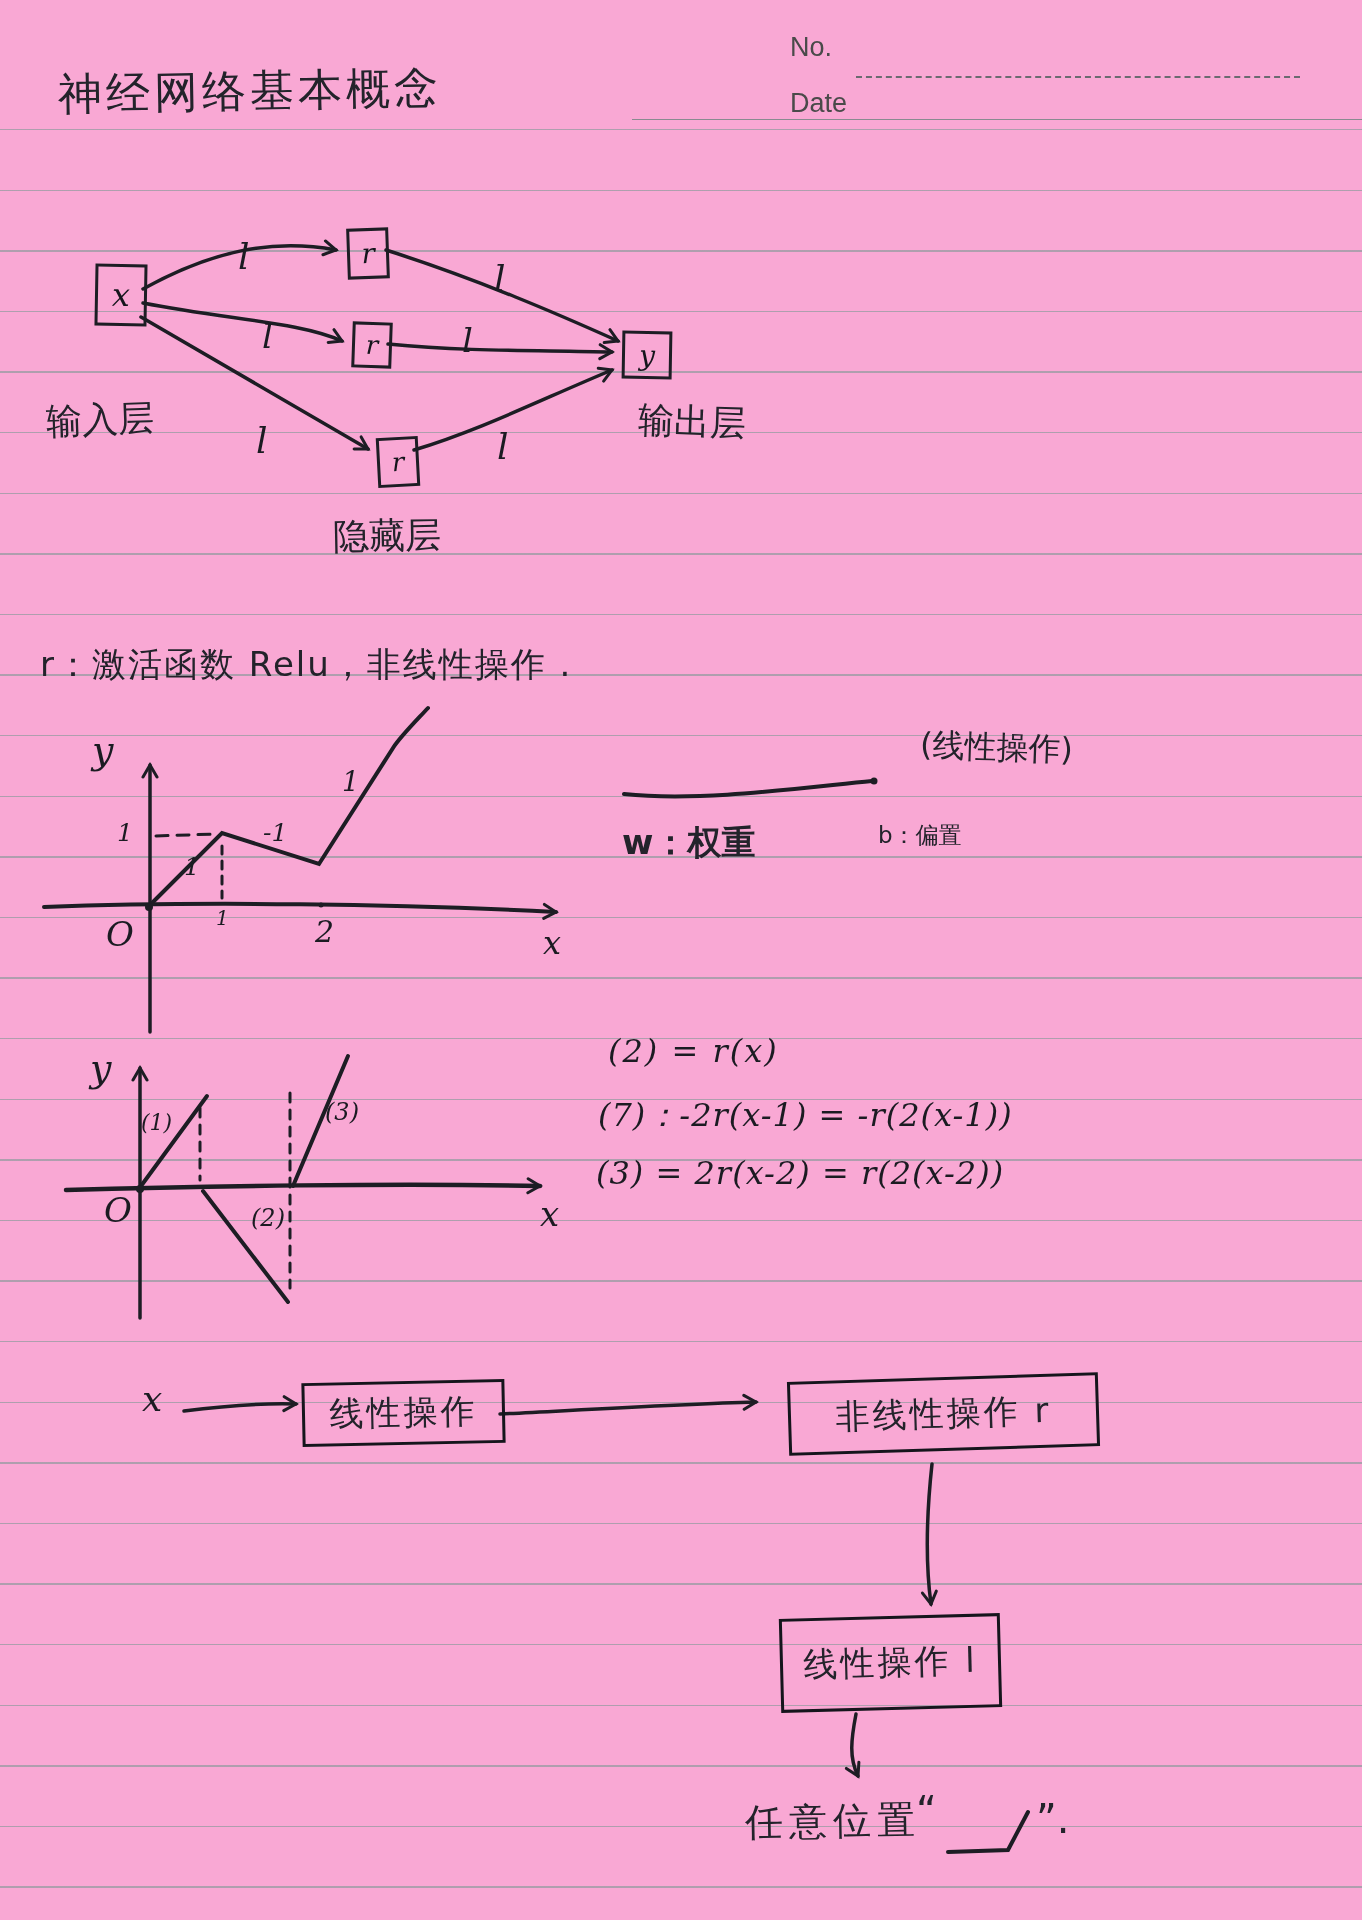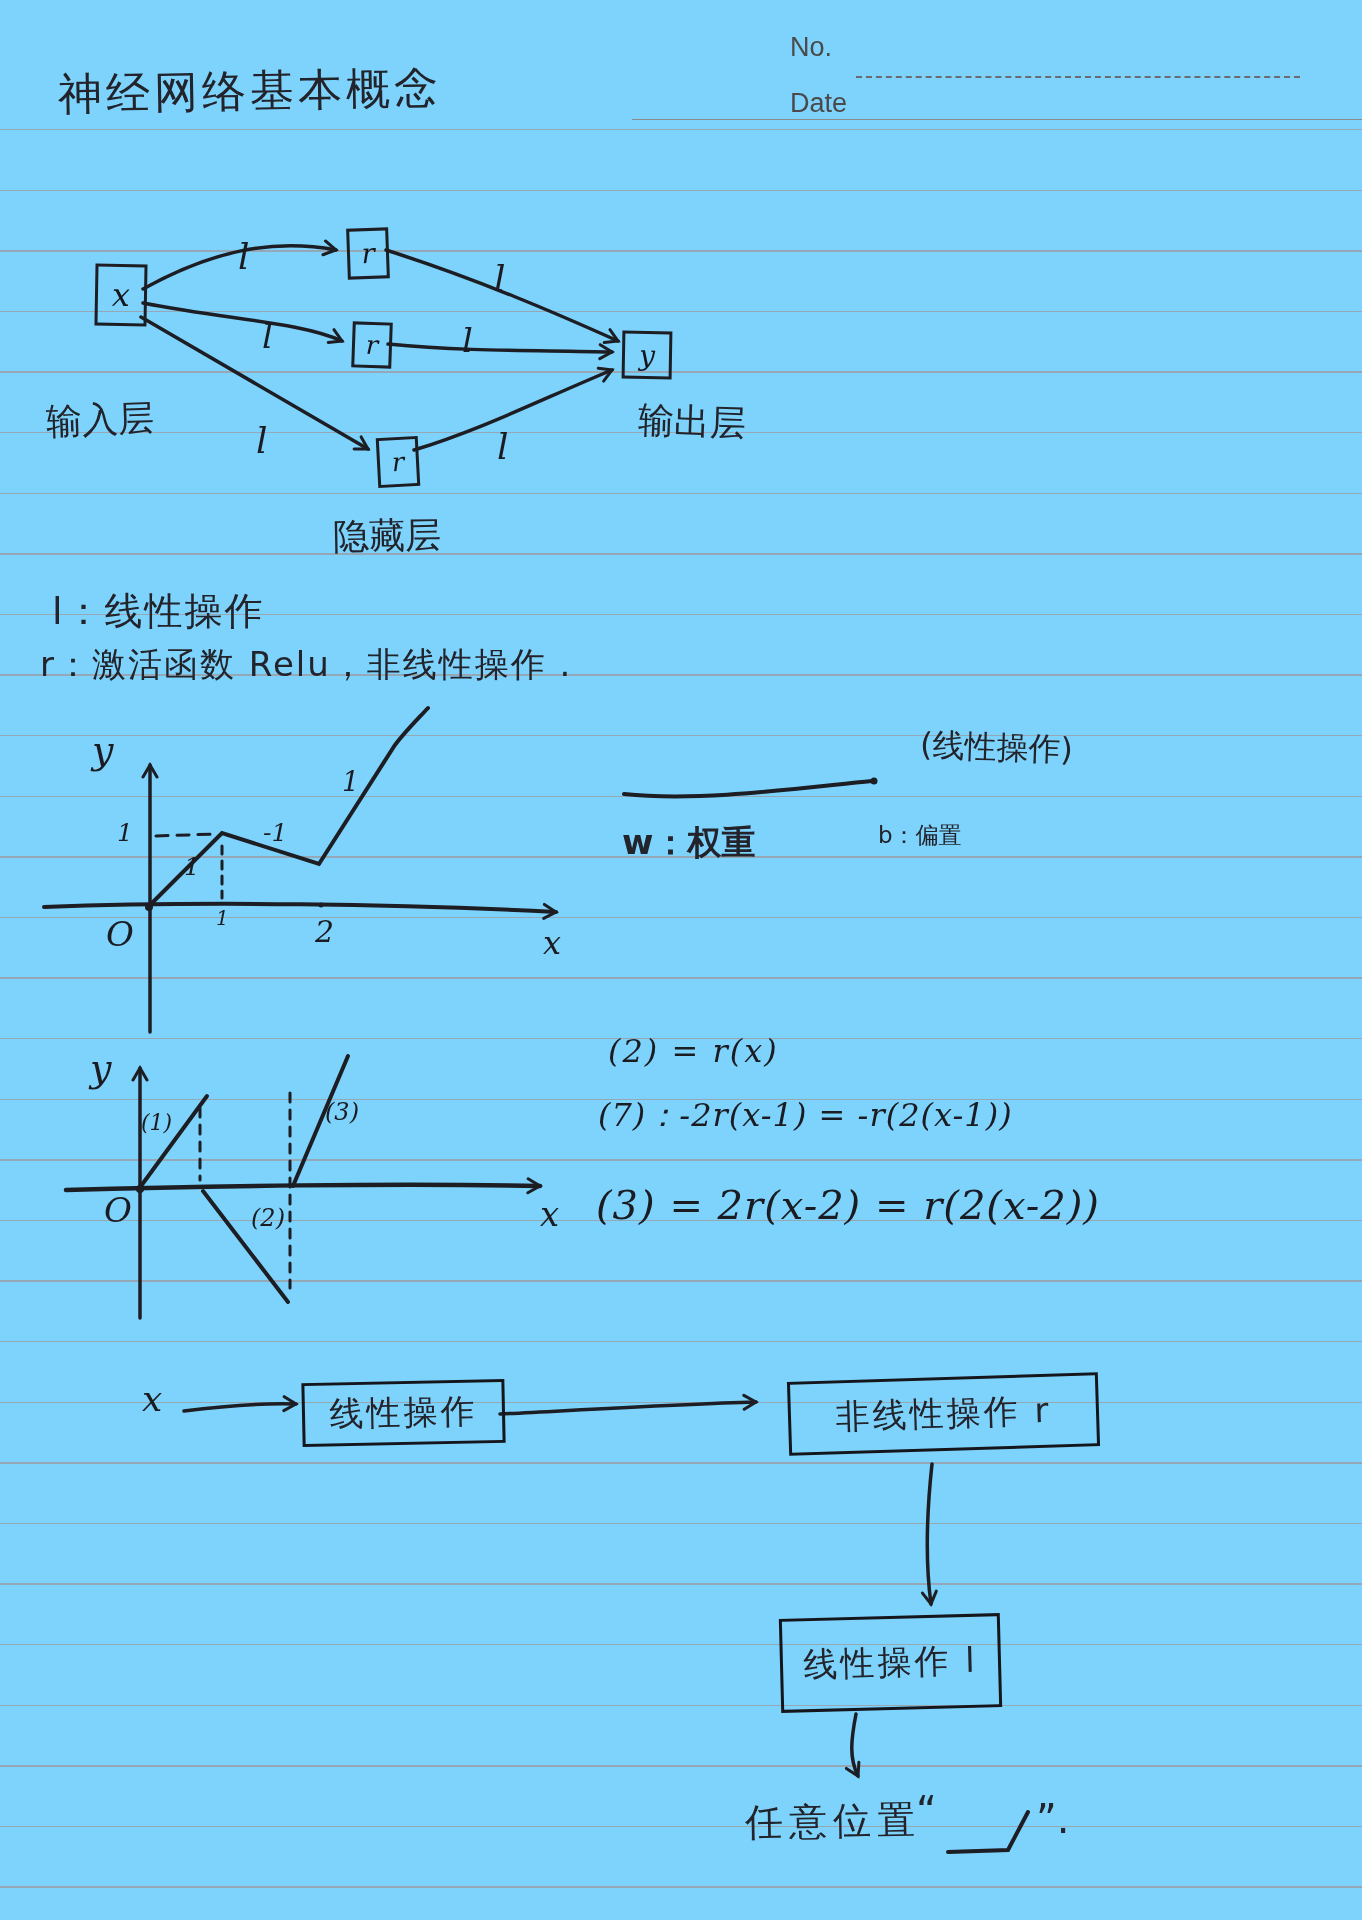--- a/index.html
+++ b/index.html
@@ -1,16 +1,16 @@
 <!DOCTYPE html>
 <html><head>
 <meta charset="utf-8">
 <style>
   html,body{margin:0;padding:0;background:#e8e8e8;}
-  .page{position:relative;width:1362px;height:1920px;background:#7dd3fc;overflow:hidden;
+  .page{position:relative;width:1362px;height:1920px;background:#f9a8d4;overflow:hidden;
         font-family:"DejaVu Sans",sans-serif;color:#23232b;}
   .ruled{position:absolute;left:0;top:129px;width:100%;height:1762px;opacity:.8;
          background-image:repeating-linear-gradient(to bottom,#9c9ca4 0px,#9c9ca4 1.4px,transparent 1.4px,transparent 60.6px);}
   .abs{position:absolute;white-space:nowrap;}
   .hw{font-family:"DejaVu Sans",sans-serif;color:#23232b;}
   .math{font-family:"DejaVu Serif",serif;font-style:italic;color:#1b1b22;}
   .print{font-family:"Liberation Sans",sans-serif;color:#4a4a4a;}
   .ink{position:absolute;left:0;top:0;}
   .node{position:absolute;border:3px solid #1d1d24;display:flex;align-items:center;justify-content:center;
         font-family:"DejaVu Serif",serif;font-style:italic;color:#15151c;background:transparent;}
@@ -96,21 +96,20 @@
   <span class="abs math" style="left:262px;top:316px;font-size:34px;">l</span>
   <span class="abs math" style="left:256px;top:420px;font-size:36px;">l</span>
   <span class="abs math" style="left:494px;top:258px;font-size:36px;">l</span>
   <span class="abs math" style="left:462px;top:320px;font-size:34px;">l</span>
   <span class="abs math" style="left:497px;top:426px;font-size:36px;">l</span>
 
   <span class="abs hw" style="left:46px;top:396px;font-size:36px;transform:rotate(-2deg);">输入层</span>
   <span class="abs hw" style="left:638px;top:398px;font-size:36px;transform:rotate(2deg);">输出层</span>
   <span class="abs hw" style="left:333px;top:512px;font-size:36px;transform:rotate(-1deg);">隐藏层</span>
 
-  <span class="abs hw" style="left:52px;top:586px;font-size:38px;letter-spacing:2px;">l：线性操作</span>
   <span class="abs hw" style="left:40px;top:642px;font-size:34px;letter-spacing:2px;">r：激活函数 Relu，非线性操作 .</span>
 
   <span class="abs hw" style="left:920px;top:726px;font-size:32px;transform:rotate(2deg);">(线性操作)</span>
   <span class="abs hw" style="left:622px;top:820px;font-size:34px;font-weight:bold;">w：权重</span>
   <span class="abs hw" style="left:878px;top:820px;font-size:23px;text-align:center;">b：偏置</span>
 
   <span class="abs math" style="left:92px;top:728px;font-size:38px;">y</span>
   <span class="abs math" style="left:106px;top:914px;font-size:34px;">O</span>
   <span class="abs math" style="left:543px;top:924px;font-size:32px;">x</span>
   <span class="abs math" style="left:117px;top:818px;font-size:25px;">1</span>
@@ -122,21 +121,21 @@
 
   <span class="abs math" style="left:90px;top:1046px;font-size:38px;">y</span>
   <span class="abs math" style="left:104px;top:1190px;font-size:34px;">O</span>
   <span class="abs math" style="left:540px;top:1194px;font-size:34px;">x</span>
   <span class="abs math" style="left:141px;top:1110px;font-size:22px;">(1)</span>
   <span class="abs math" style="left:251px;top:1204px;font-size:24px;">(2)</span>
   <span class="abs math" style="left:325px;top:1098px;font-size:24px;">(3)</span>
 
   <span class="abs math" style="left:608px;top:1032px;font-size:32px;letter-spacing:2px;">(2) = r(x)</span>
   <span class="abs math" style="left:598px;top:1094px;font-size:32px;letter-spacing:1px;">(7)：-2r(x-1) = -r(2(x-1))</span>
-  <span class="abs math" style="left:596px;top:1154px;font-size:40px;letter-spacing:1px;margin-top:28px;">(3) = 2r(x-2) = r(2(x-2))</span>
+  <span class="abs math" style="left:596px;top:1154px;font-size:32px;letter-spacing:1px;">(3) = 2r(x-2) = r(2(x-2))</span>
 
   <span class="abs math" style="left:142px;top:1378px;font-size:36px;">x</span>
   <div class="fbox hw" style="left:302px;top:1381px;width:197px;height:58px;transform:rotate(-1.2deg);">
     <span>线性操作</span>
   </div>
   <div class="fbox hw" style="left:788px;top:1377px;width:305px;height:68px;transform:rotate(-1.8deg);">
     <span>非线性操作 r</span>
   </div>
   <div class="fbox hw" style="left:780px;top:1616px;width:215px;height:88px;transform:rotate(-1.5deg);">
     <span>线性操作 l</span>

